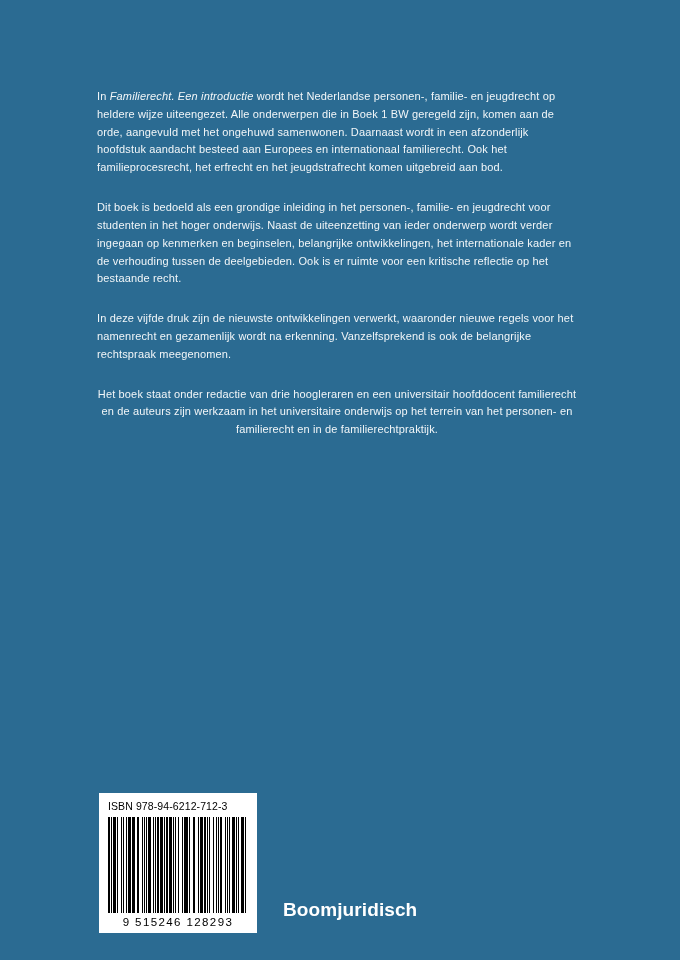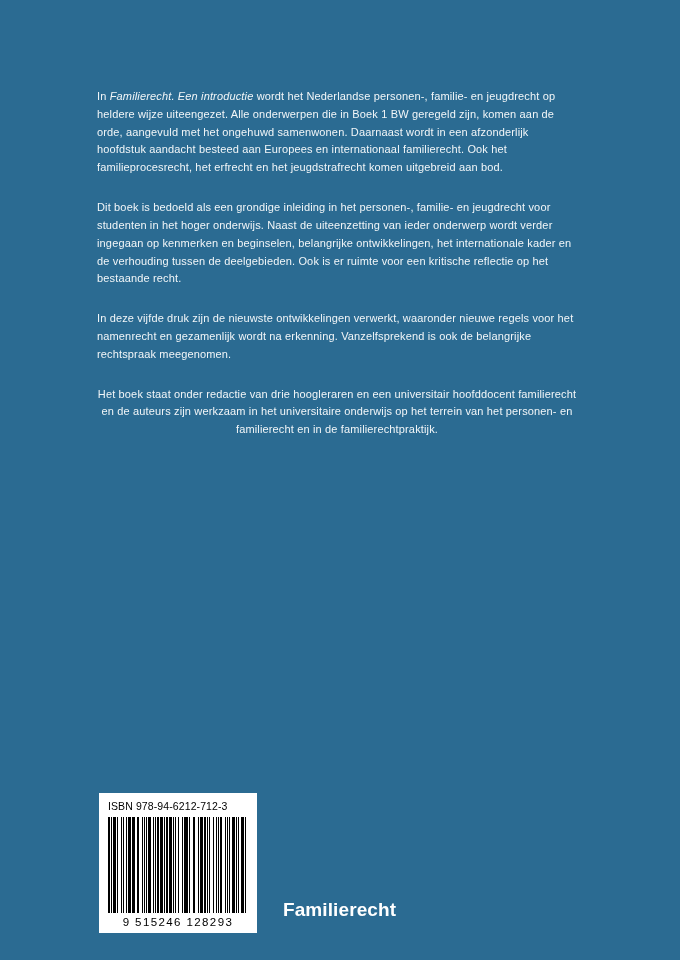--- a/index.html
+++ b/index.html
@@ -203,15 +203,15 @@
         <span style="width: 2.84px; background: rgb(0, 0, 0);"></span>
         <span style="width: 2.84px; background: rgb(255, 255, 255);"></span>
         <span style="width: 4.26px; background: rgb(0, 0, 0);"></span>
         <span style="width: 1.42px; background: rgb(255, 255, 255);"></span>
         <span style="width: 1.42px; background: rgb(0, 0, 0);"></span>
         <span style="width: 2.84px; background: rgb(255, 255, 255);"></span>
       </div>
     <div class="barcode-digits">9 515246 128293</div>
   </div>
 
-  <div class="publisher">Familierecht</div>
+  <div class="publisher">Boomjuridisch</div>
 
 </div>
 
 </body></html>

